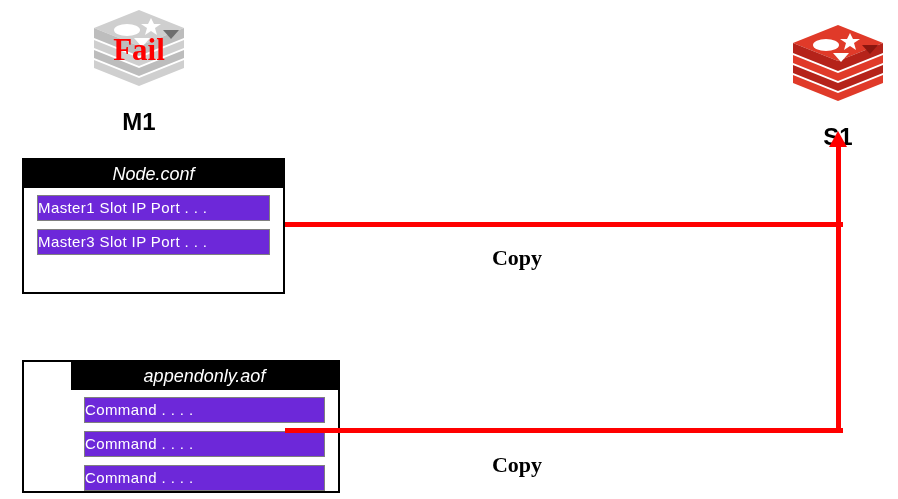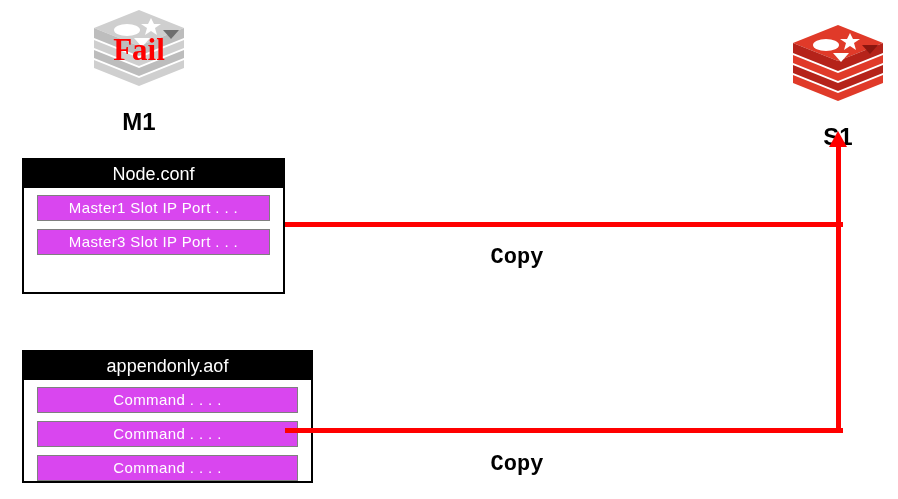--- a/index.html
+++ b/index.html
@@ -58,32 +58,32 @@
     background: #ffffff;
   }
   .file-title {
     background: #000000;
     color: #ffffff;
     font-family: "Liberation Sans", sans-serif;
     font-size: 18px;
     text-align: center;
     line-height: 28px;
     height: 28px;
+    font-style: italic;
   }
   .file-rows {
     padding: 7px 13px 7px 13px;
   }
   .file-row {
-    background: #d946ef;
+    background: #6d28d9;
     border: 1px solid #7f7f7f;
     box-sizing: border-box;
     color: #ffffff;
     font-family: "Liberation Sans", sans-serif;
     font-size: 15px;
-    text-align: center;
     height: 26px;
     line-height: 24px;
     margin-bottom: 8px;
     letter-spacing: 0.4px;
   }
   .file-row:last-child {
     margin-bottom: 17px;
   }
 
   
@@ -102,21 +102,21 @@
     width: 0;
     height: 0;
     border-left: 9px solid transparent;
     border-right: 9px solid transparent;
     border-bottom: 16px solid #ff0000;
   }
 
   
   .copy-label {
     position: absolute;
-    font-family: Liberation Mono, monospace;
+    font-family: Liberation Serif, serif;
     font-size: 22px;
     font-weight: bold;
     color: #000000;
     text-align: center;
     width: 140px;
   }
 </style>
 </head>
 <body>
 
@@ -158,21 +158,21 @@
   </div>
 
   <div class="file-box" style="left:22px; top:158px; width:263px; height:136px;">
     <div class="file-title">Node.conf</div>
     <div class="file-rows">
       <div class="file-row">Master1  Slot IP  Port . . .</div>
       <div class="file-row">Master3  Slot IP  Port . . .</div>
     </div>
   </div>
 
-  <div class="file-box" style="left:22px; top:350px; width:291px; height:133px;">
+  <div class="file-box" style="left:22px; top:360px; width:318px; height:133px;padding-left:47px;">
     <div class="file-title">appendonly.aof</div>
     <div class="file-rows">
       <div class="file-row">Command . . . .</div>
       <div class="file-row">Command . . . .</div>
       <div class="file-row">Command . . . .</div>
     </div>
   </div>
 
   <div class="wire-h" style="left:285px; top:222px; width:558px;"></div>
   <div class="wire-v" style="left:836px; top:146px; height:285px;"></div>

